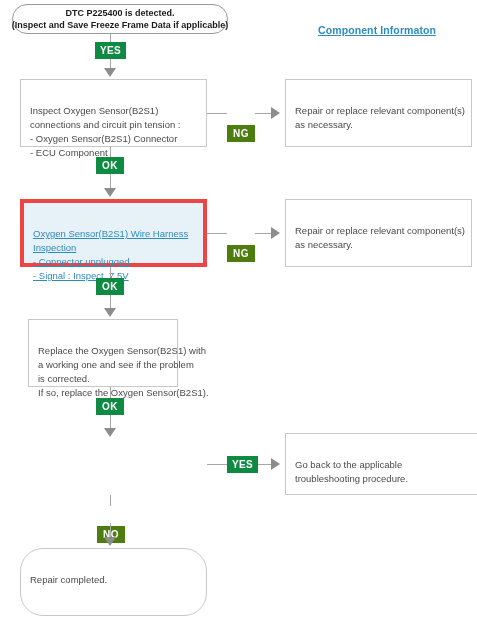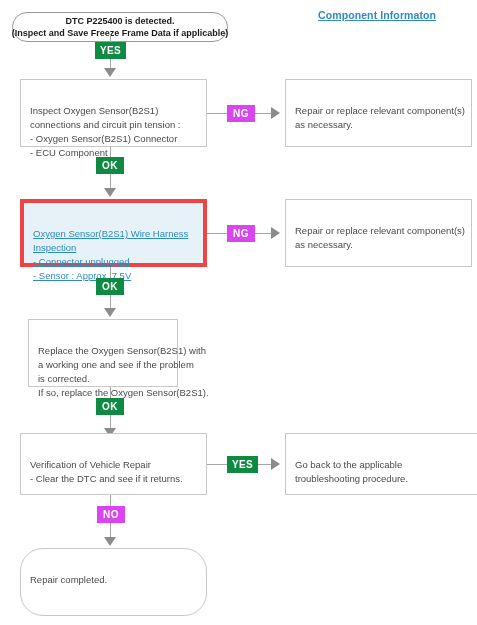--- a/index.html
+++ b/index.html
@@ -31,35 +31,34 @@
     height: 30px;
     border: 1px solid #9a9a9a;
     border-radius: 15px;
     background: #ffffff;
     box-sizing: border-box;
     display: flex;
     flex-direction: column;
     align-items: center;
     justify-content: center;
     line-height: 12px;
-    margin-top: 8px;
   }
   .terminator .line {
     font-size: 9px;
     color: #1a1a1a;
     font-weight: bold;
     white-space: nowrap;
     letter-spacing: 0px;
   }
 
   
   .comp-link {
     position: absolute;
     left: 318px;
-    top: 9px;
+    top: 24px;
     font-size: 10.5px;
     color: #2e8bbf;
     text-decoration: underline;
     font-weight: bold;
     white-space: nowrap;
     cursor: pointer;
     letter-spacing: 0.1px;
   }
 
   
@@ -126,21 +125,21 @@
     align-items: center;
     justify-content: center;
     font-size: 10px;
     font-weight: bold;
     color: #ffffff;
     letter-spacing: 0.4px;
     box-sizing: border-box;
     padding: 0 5px;
   }
   .badge.green { background: #0f8a43; }
-  .badge.red   { background: #d946ef; }
+  .badge.red   { background: #4d7c0f; margin-top: 20px; }
 </style>
 </head>
 <body>
 
 <div class="canvas">
 
   <div class="terminator">
     <div class="line">DTC P225400 is detected.</div>
     <div class="line">(Inspect and Save Freeze Frame Data if applicable)</div>
   </div>
@@ -170,21 +169,21 @@
   </div>
 
   <div class="vline" style="left:110px; top:147px; height:10px;"></div>
   <div class="badge green" style="left:96px; top:157px; width:28px;">OK</div>
   <div class="vline" style="left:110px; top:174px; height:15px;"></div>
   <div class="arrow-down" style="left:104px; top:188px;"></div>
 
   <div class="box highlight" style="left:20px; top:199px; width:187px; height:68px;">
     <div class="txt linkwrap">Oxygen Sensor(B2S1) Wire Harness Inspection</div>
     <div class="txt">- Connector unplugged</div>
-    <div class="txt">- Sensor : Approx. 7.5V</div>
+    <div class="txt">- Signal : Inspect. 7.5V</div>
   </div>
 
   <div class="hline" style="left:207px; top:233px; width:20px;"></div>
   <div class="badge red" style="left:227px; top:225px; width:28px;">NG</div>
   <div class="hline" style="left:255px; top:233px; width:17px;"></div>
   <div class="arrow-right" style="left:271px; top:227px;"></div>
 
   <div class="box" style="left:285px; top:199px; width:187px; height:68px;">
     <div class="txt">Repair or replace relevant component(s)</div>
     <div class="txt">as necessary.</div>
@@ -200,24 +199,20 @@
     <div class="txt">a working one and see if the problem</div>
     <div class="txt">is corrected.</div>
     <div class="txt">If so, replace the Oxygen Sensor(B2S1).</div>
   </div>
 
   <div class="vline" style="left:110px; top:387px; height:11px;"></div>
   <div class="badge green" style="left:96px; top:398px; width:28px;">OK</div>
   <div class="vline" style="left:110px; top:415px; height:14px;"></div>
   <div class="arrow-down" style="left:104px; top:428px;"></div>
 
-  <div class="box" style="left:20px; top:433px; width:187px; height:62px;">
-    <div class="txt">Verification of Vehicle Repair</div>
-    <div class="txt">- Clear the DTC and see if it returns.</div>
-  </div>
 
   <div class="hline" style="left:207px; top:464px; width:20px;"></div>
   <div class="badge green" style="left:227px; top:456px; width:31px;">YES</div>
   <div class="hline" style="left:258px; top:464px; width:14px;"></div>
   <div class="arrow-right" style="left:271px; top:458px;"></div>
 
   <div class="box" style="left:285px; top:433px; width:216px; height:62px;">
     <div class="txt">Go back to the applicable</div>
     <div class="txt">troubleshooting procedure.</div>
   </div>

